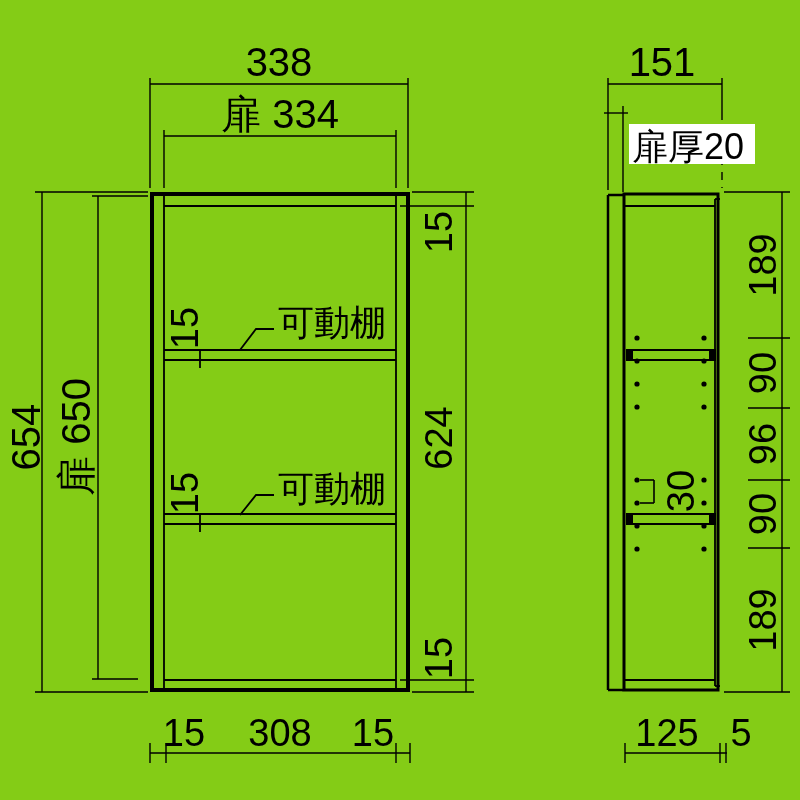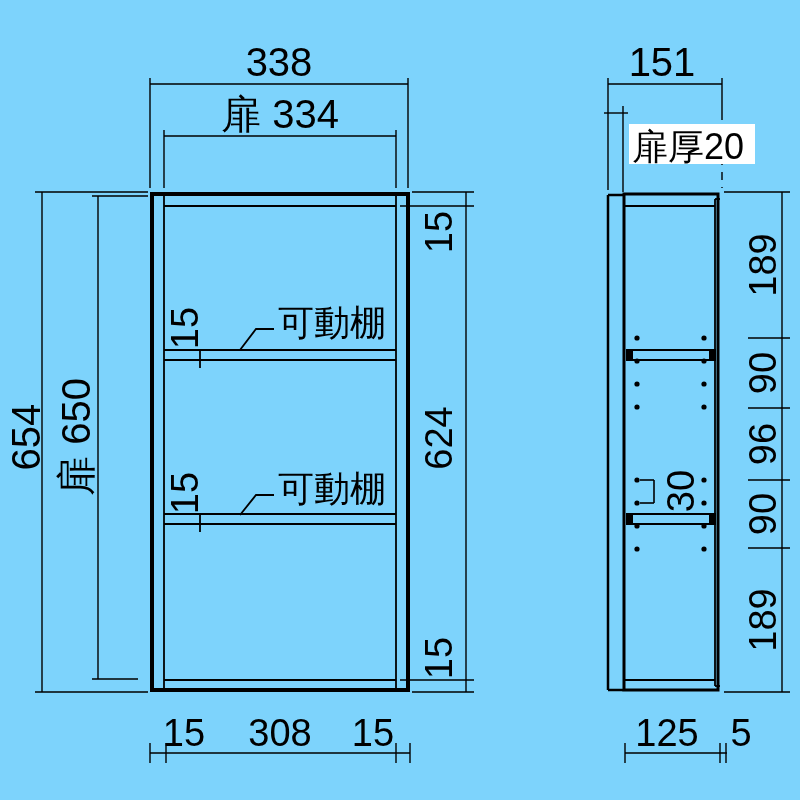--- a/index.html
+++ b/index.html
@@ -1,16 +1,16 @@
 <!DOCTYPE html>
 <html><head>
 <meta charset="utf-8">
 <style>
   html,body{margin:0;padding:0;background:#ffffff;}
-  .stage{position:relative;width:800px;height:800px;background:#7dd3fc;overflow:hidden;
+  .stage{position:relative;width:800px;height:800px;background:#84cc16;overflow:hidden;
          font-family:"Liberation Sans", sans-serif;}
   svg{position:absolute;left:0;top:0;}
   svg text{fill:#000;font-family:"Liberation Sans", sans-serif;}
   .dim-num{font-size:38px;}
   .dim-big{font-size:40px;}
   .dim-kanji{font-size:36px;}
   line,path,polyline,rect.outline{stroke:#000;fill:none;}
 </style>
 </head>
 <body>

